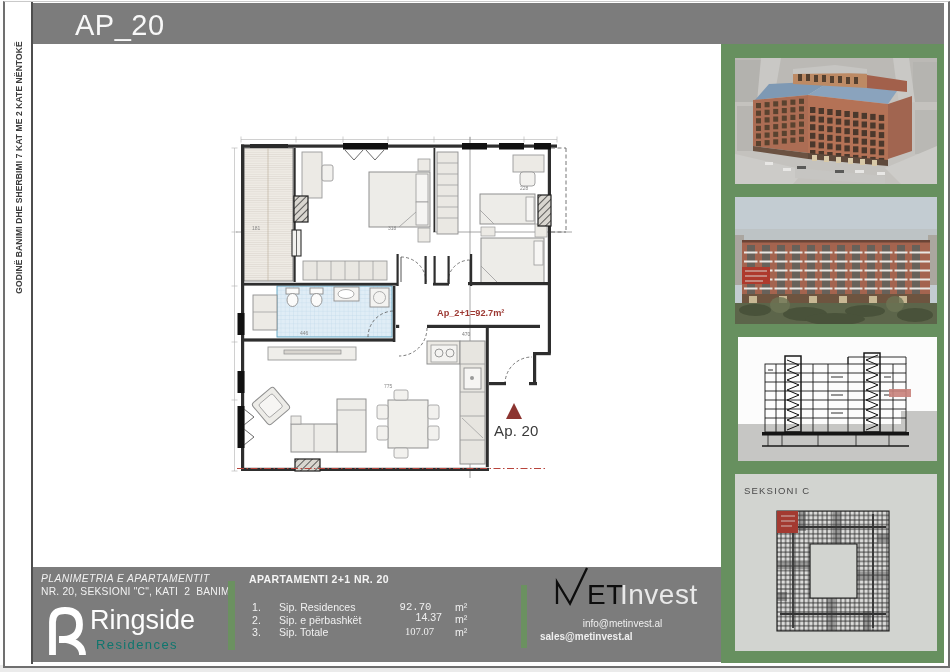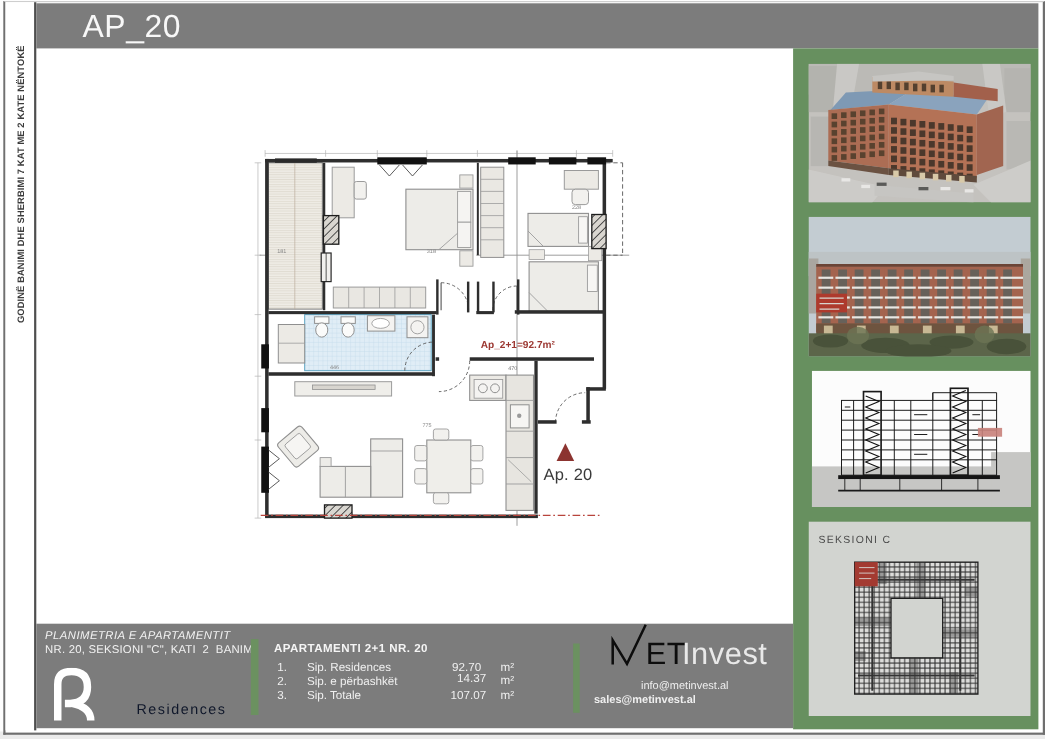--- a/index.html
+++ b/index.html
@@ -28,31 +28,32 @@
 
 <div class="abs" style="left:41px;top:573px;font-size:10.3px;color:#f2f2f2;letter-spacing:0.4px;font-style:italic;">PLANIMETRIA E APARTAMENTIT</div>
 
 <div class="abs" style="left:41px;top:586px;font-size:10.3px;color:#f2f2f2;letter-spacing:0.2px;">NR. 20, SEKSIONI "C", KATI&nbsp; 2&nbsp; BANIM</div>
 
 <svg class="abs" style="left:48px;top:607px;" width="40" height="49" viewBox="0 0 40 49">
 <path d="M4.5 48 L4.5 15 Q4.5 3.5 17 3.5 Q31.5 3.5 31.5 17.5 Q31.5 31.5 16 32.5 L11 32.5" fill="none" stroke="#ffffff" stroke-width="6.8" stroke-linecap="butt" stroke-linejoin="round"></path>
 <path d="M17.5 32.5 Q34.5 36 34.5 48" fill="none" stroke="#ffffff" stroke-width="6.8" stroke-linecap="butt"></path>
 </svg>
 
-
-<div class="abs" style="left:96px;top:637px;font-size:13px;color:#0f172a;letter-spacing:1.4px;margin-left:28px;">Residences</div>
+<div class="abs" style="left:90px;top:605px;font-size:27px;color:#fdfdfd;">Ringside</div>
+
+<div class="abs" style="left:96px;top:637px;font-size:13px;color:#0f766e;letter-spacing:1.4px;">Residences</div>
 
 <div class="abs" style="left:228px;top:581px;width:7px;height:69px;background:#6b9160;"></div>
 
-<div class="abs" style="left:249px;top:573px;font-size:10.5px;font-weight:bold;color:#f5f5f5;letter-spacing:0.4px;margin-top:11px;">APARTAMENTI 2+1 NR. 20</div>
+<div class="abs" style="left:249px;top:573px;font-size:10.5px;font-weight:bold;color:#f5f5f5;letter-spacing:0.4px;">APARTAMENTI 2+1 NR. 20</div>
 
 <div class="abs" style="left:252px;top:601px;width:220px;font-size:10.6px;color:#f0f0f0;line-height:12.5px;">
-<div><span style="display:inline-block;width:27px;">1.</span><span>Sip. Residences</span><span style="position:absolute;left:159px;width:37px;text-align:left;">92.70</span><span style="position:absolute;left:203px;">m²</span></div>
+<div><span style="display:inline-block;width:27px;">1.</span><span>Sip. Residences</span><span style="position:absolute;left:145px;width:37px;text-align:center;font-family:Liberation Mono, monospace;">92.70</span><span style="position:absolute;left:203px;">m²</span></div>
 <div><span style="display:inline-block;width:27px;">2.</span><span>Sip. e përbashkët</span><span style="position:absolute;left:153px;top:0;width:37px;text-align:right;margin-top:10px;">14.37</span><span style="position:absolute;left:203px;top:12px;">m²</span></div>
-<div><span style="display:inline-block;width:27px;">3.</span><span>Sip. Totale</span><span style="position:absolute;left:153px;top:25px;width:37px;text-align:right;">107.07</span><span style="position:absolute;left:203px;top:25px;">m²</span></div>
+<div><span style="display:inline-block;width:27px;">3.</span><span>Sip. Totale</span><span style="position:absolute;left:153px;top:25px;width:37px;font-family:Liberation Serif, serif;">107.07</span><span style="position:absolute;left:203px;top:25px;">m²</span></div>
 </div>
 
 <div class="abs" style="left:521px;top:585px;width:6px;height:63px;background:#6b9160;"></div>
 
 <svg class="abs" style="left:550px;top:563px;" width="155" height="45" viewBox="0 0 155 45">
 <path d="M7 41 L7 19 L20 40.5 L37 5" fill="none" stroke="#0d0d0d" stroke-width="2.3"></path>
 <text x="37" y="41" font-size="28" fill="#0d0d0d" letter-spacing="0.5">ET</text>
 <text x="70" y="41" font-size="28" fill="#e9e9e9" letter-spacing="0.5">Invest</text>
 </svg>
 

